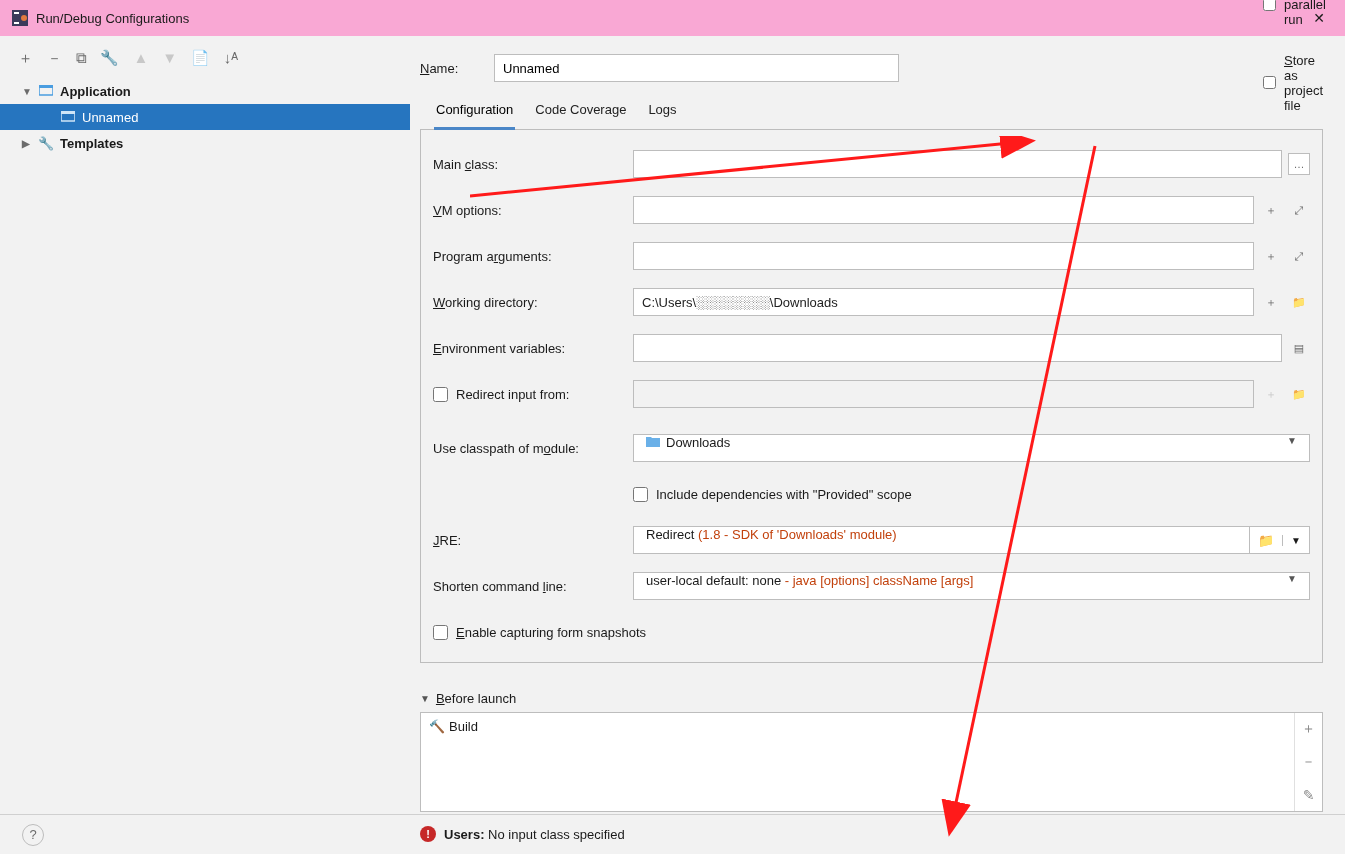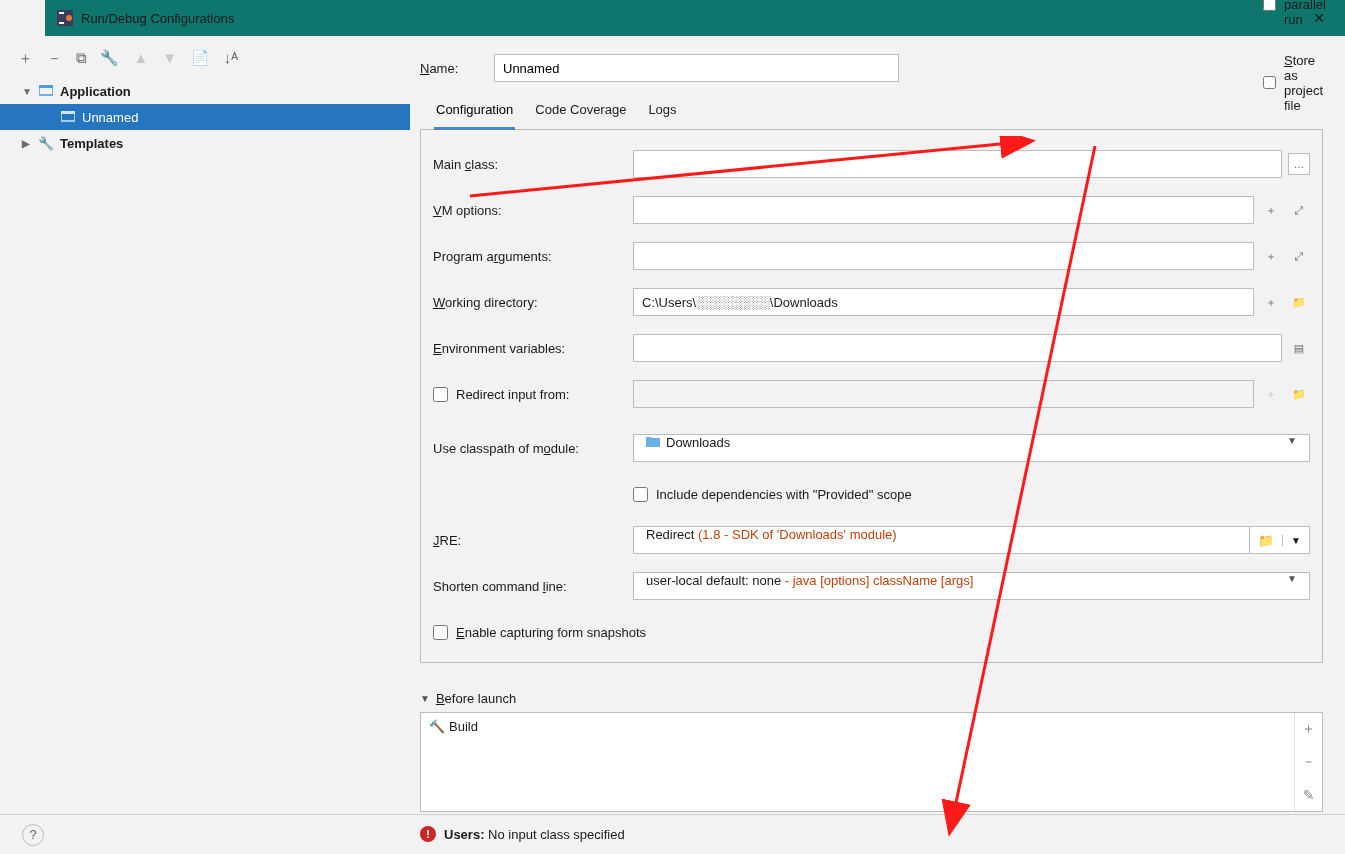--- a/index.html
+++ b/index.html
@@ -1,17 +1,17 @@
 <!DOCTYPE html>
 <html><head>
 <meta charset="utf-8">
 <style>
 * { box-sizing: border-box; margin: 0; padding: 0; font-family: "Segoe UI", Arial, sans-serif; }
 body { width: 1345px; height: 854px; background: #f2f2f2; font-size: 13px; color: #1a1a1a; position: relative; overflow: hidden; }
-.titlebar { height: 36px; display: flex; align-items: center; padding: 0 12px; background: #0f766e; margin-left: 45px; }
+.titlebar { height: 36px; display: flex; align-items: center; padding: 0 12px; background: #f9a8d4; }
 .titlebar .logo { width: 16px; height: 16px; margin-right: 8px; }
 .titlebar .title { flex: 1; font-size: 13px; }
 .titlebar .close { font-size: 14px; padding: 4px 8px; cursor: pointer; }
 .dialog-body { display: flex; height: 778px; }
 .sidebar { width: 410px; display: flex; flex-direction: column; padding-top: 4px; }
 .toolbar { height: 34px; display: flex; align-items: center; gap: 14px; padding: 0 18px; color: #6b6b6b; }
 .toolbar span { cursor: pointer; font-size: 15px; line-height: 1; }
 .tree { flex: 1; overflow: auto; padding-top: 4px; }
 .tree-row { height: 26px; display: flex; align-items: center; padding-left: 22px; cursor: pointer; }
 .tree-row .expander { width: 12px; font-size: 10px; color: #6b6b6b; margin-right: 4px; }

